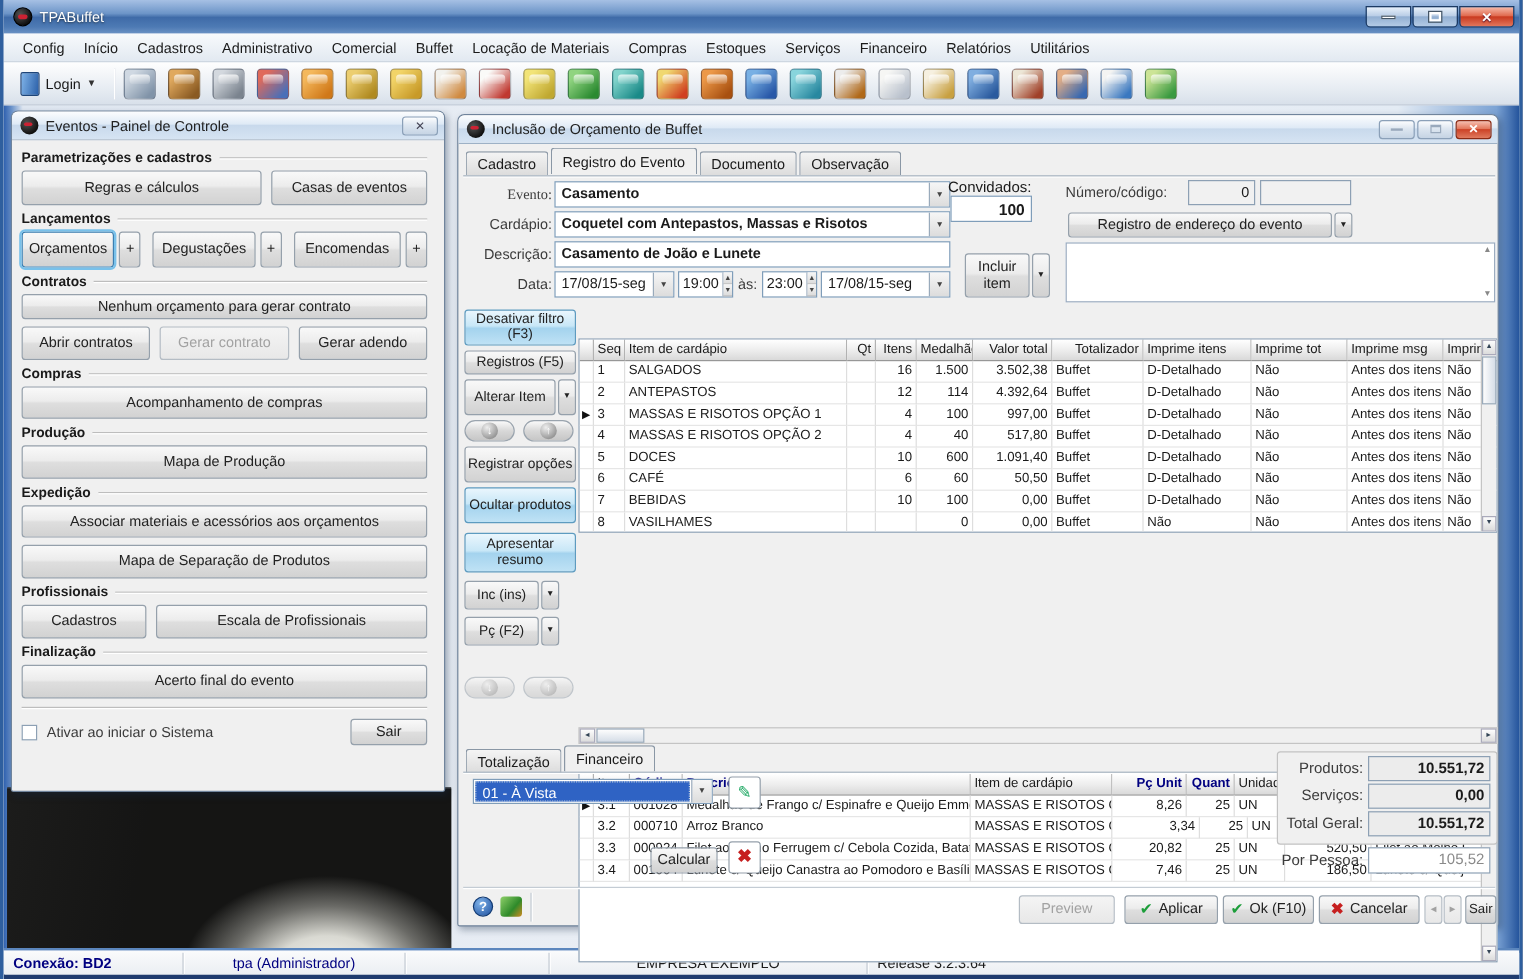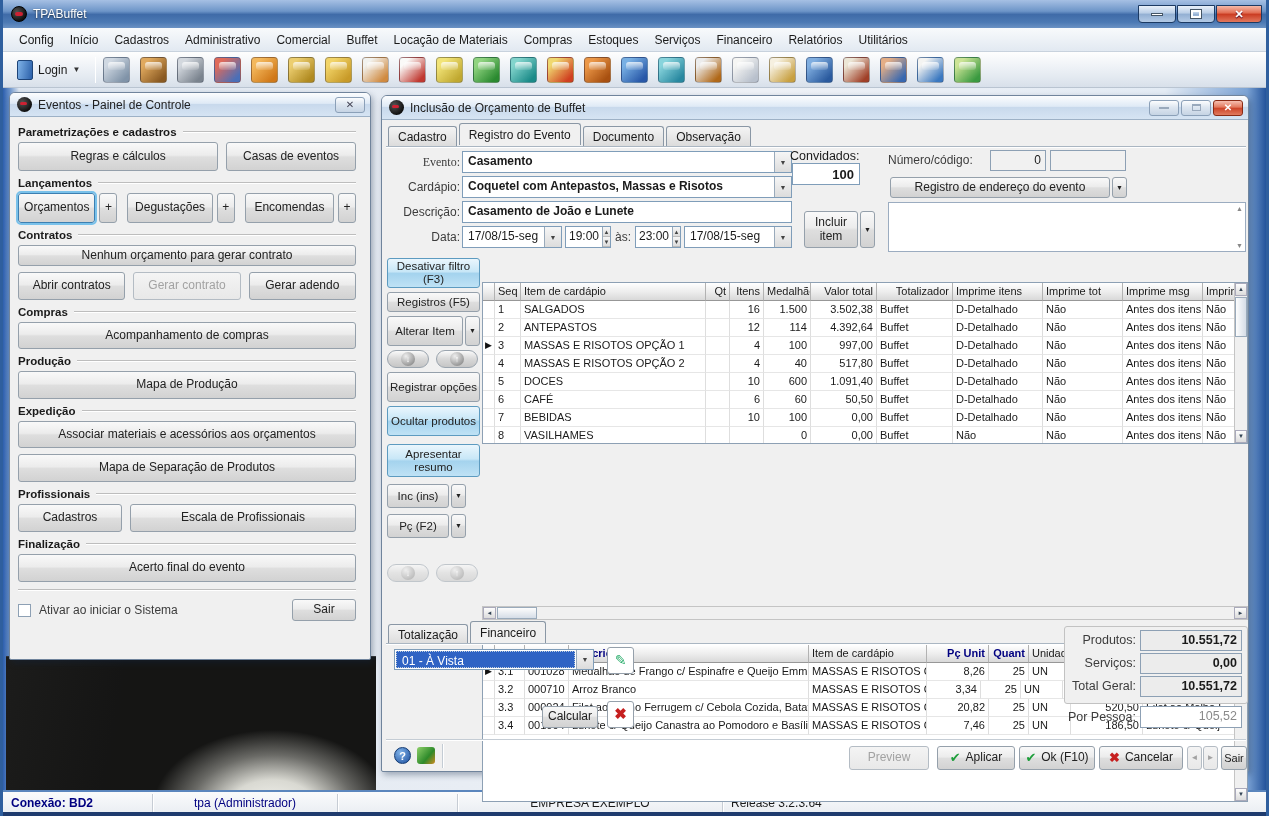--- a/index.html
+++ b/index.html
@@ -553,21 +553,21 @@
             <div class="gcell" style="width: 42px;">UN</div>
             <div class="gcell r" style="width: 72px;">206,50</div>
             <div class="gcell" style="width: 96px;">Medalhão de Fr</div>
           </div>
           <div class="grow">
             <div class="gcell mark" style="width: 12px;"></div>
             <div class="gcell" style="width: 30px;">3.2</div>
             <div class="gcell" style="width: 44px;">000710</div>
             <div class="gcell" style="width: 240px;">Arroz Branco</div>
             <div class="gcell" style="width: 118px;">MASSAS E RISOTOS O</div>
-            <div class="gcell r" style="width: 54px; padding-left: 18px;">3,34</div>
+            <div class="gcell r" style="width: 73px; padding-left: 18px;">3,34</div>
             <div class="gcell r" style="width: 40px;">25</div>
             <div class="gcell" style="width: 42px;">UN</div>
             <div class="gcell r" style="width: 72px;">83,50</div>
             <div class="gcell" style="width: 96px;">Arroz Branco</div>
           </div>
           <div class="grow">
             <div class="gcell mark" style="width: 12px;"></div>
             <div class="gcell" style="width: 30px;">3.3</div>
             <div class="gcell" style="width: 44px;">000924</div>
             <div class="gcell" style="width: 240px;">Filet ao Molho Ferrugem c/ Cebola Cozida, Batatir</div>

